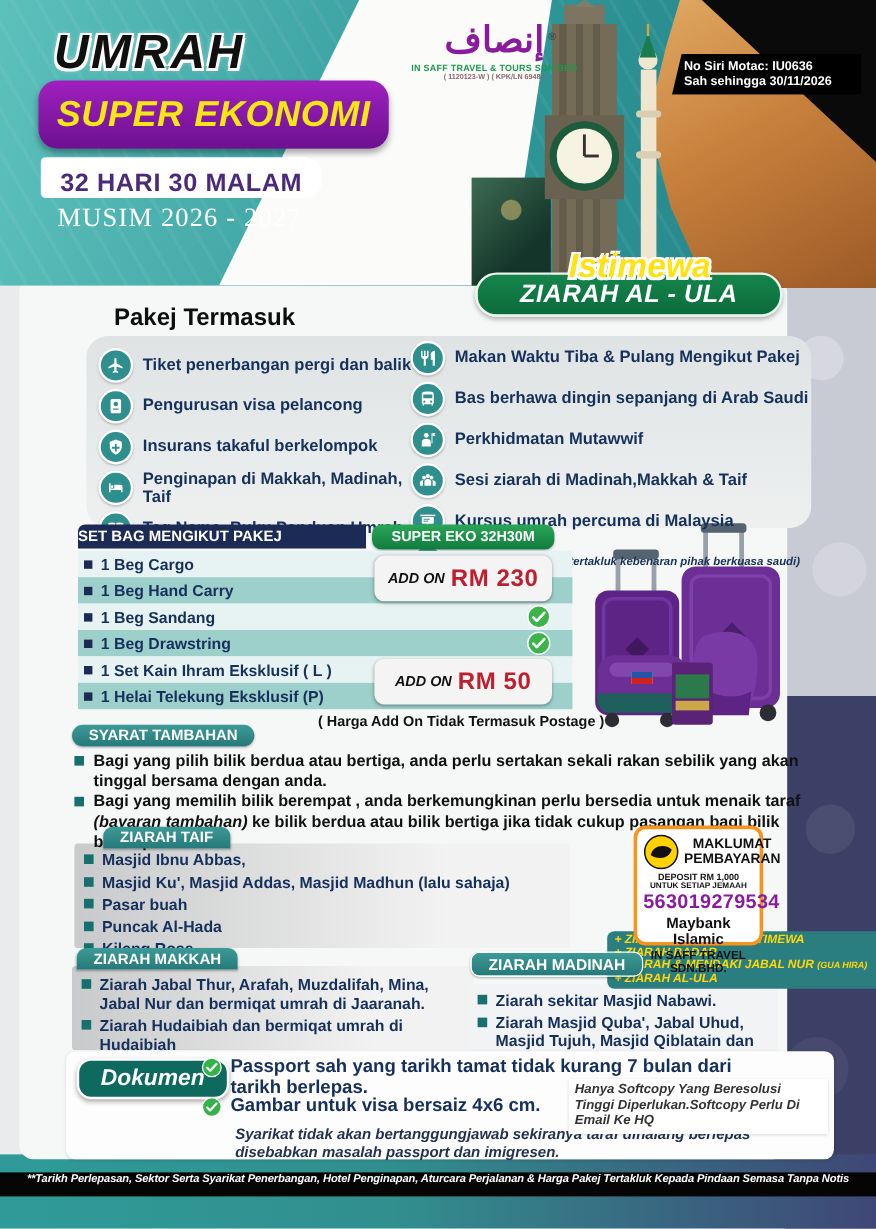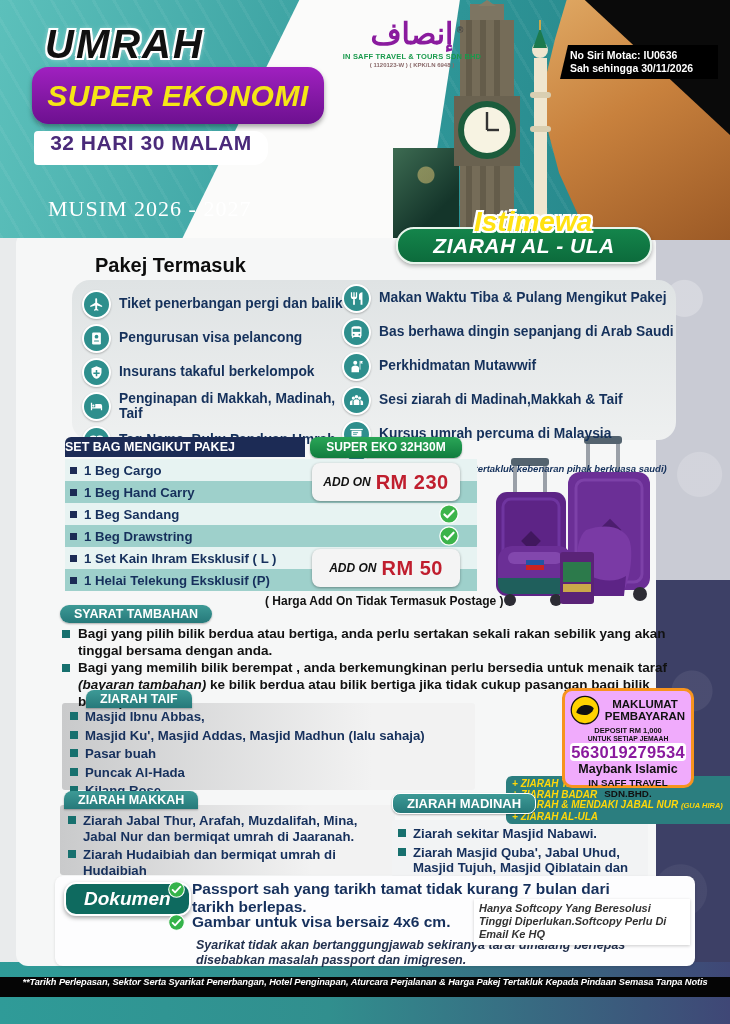--- a/index.html
+++ b/index.html
@@ -41,24 +41,24 @@
 
   .umrah-title{position:absolute;left:45px;top:22px;z-index:5;font-size:40px;font-style:italic;
           font-weight:900;letter-spacing:2px;color:#101010;
           text-shadow:-2px -2px 0 #fff,2px -2px 0 #fff,-2px 2px 0 #fff,2px 2px 0 #fff,0 0 6px rgba(255,255,255,.8);}
   .super-box{position:absolute;left:32px;top:67px;width:292px;height:57px;z-index:5;
           background:linear-gradient(180deg,#a020c0 0%,#8318a4 55%,#6d1090 100%);
           border-radius:16px;box-shadow:0 3px 5px rgba(0,0,0,.35);
           display:flex;align-items:center;justify-content:center;}
   .super-box span{color:#f5e616;font-size:30px;font-style:italic;font-weight:900;letter-spacing:.5px;}
   .hari-box{position:absolute;left:34px;top:131px;width:234px;height:34px;z-index:5;background:#fff;
-          border-radius:4px 14px 14px 4px;display:flex;align-items:flex-start;justify-content:center;}
+          border-radius:4px 14px 14px 4px;display:flex;align-items:flex-end;justify-content:center;}
   .hari-box span{color:#4a2a7a;font-size:21px;font-weight:900;letter-spacing:.5px;}
   .musim{position:absolute;left:48px;top:168px;z-index:5;color:#fff;
-          font-family:"Liberation Serif",serif;font-size:22px;letter-spacing:1px;margin-top:28px;}
+          font-family:"Liberation Serif",serif;font-size:22px;letter-spacing:1px;}
 
   .logo{position:absolute;left:342px;top:18px;width:140px;z-index:5;text-align:center;}
   .logo .arabic{font-size:30px;line-height:32px;font-weight:bold;color:#8a1b9e;position:relative;display:inline-block;}
   .logo .regmark{position:absolute;right:-10px;top:-4px;font-size:9px;color:#444;}
   .logo .company{font-size:7.5px;font-weight:800;color:#199a4c;margin-top:2px;letter-spacing:.2px;}
   .logo .regno{font-size:6px;font-weight:700;color:#8a6a6a;margin-top:1px;}
 
   .badge{position:absolute;left:396px;top:208px;width:262px;height:58px;z-index:6;}
   .badge .istimewa{position:absolute;left:62px;top:-2px;font-size:28px;font-style:italic;font-weight:900;
           color:#ffe212;z-index:2;
@@ -129,22 +129,22 @@
 
   .makkah-tab{position:absolute;left:64px;top:790px;z-index:7;}
   .makkah-panel{left:60px;top:805px;width:335px;height:70px;}
   .makkah-list{left:68px;top:813px;width:322px;}
 
   .madinah-tab{position:absolute;left:392px;top:793px;z-index:8;}
   .madinah-panel{left:392px;top:820px;width:256px;height:57px;background:#f2f3f4;}
   .madinah-list{left:398px;top:826px;width:248px;}
 
   
-  .payment{position:absolute;left:528px;top:688px;width:132px;height:100px;z-index:8;
-           background:#f0abfc;border:3px solid #f7941e;border-radius:10px;box-sizing:border-box;padding:4px 5px;margin-left:34px;}
+  .payment{position:absolute;left:528px;top:688px;width:108px;height:100px;z-index:8;
+           background:#ffffff;border:3px solid #f7941e;border-radius:10px;box-sizing:border-box;padding:4px 5px;}
   .pay-head{display:flex;align-items:center;gap:4px;}
   .pay-logo{width:30px;height:30px;flex:0 0 auto;}
   .pay-title{font-weight:900;font-size:11.5px;line-height:12px;color:#111;text-align:center;flex:1;}
   .pay-dep{margin-top:1px;text-align:center;font-weight:800;color:#111;}
   .pay-dep .d1{font-size:7.5px;}
   .pay-dep .d2{font-size:6.8px;}
   .pay-acct{margin-top:1px;background:#fff;border-radius:4px;text-align:center;
             color:#8a1b9e;font-weight:900;font-size:16.5px;letter-spacing:.3px;line-height:18px;}
   .pay-bank{text-align:center;font-weight:900;font-size:12.5px;color:#111;margin-top:1px;}
   .pay-holder{text-align:center;font-weight:900;font-size:9.8px;color:#111;margin-top:1px;}

